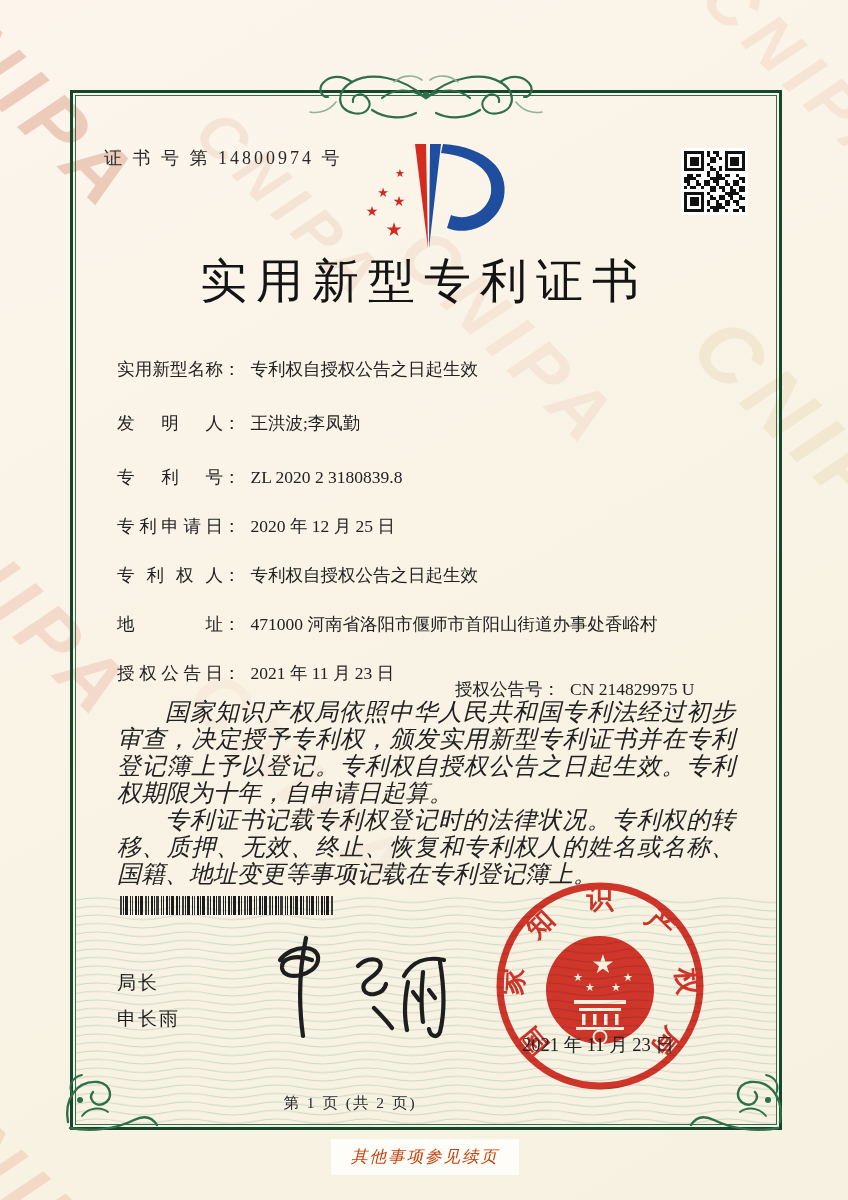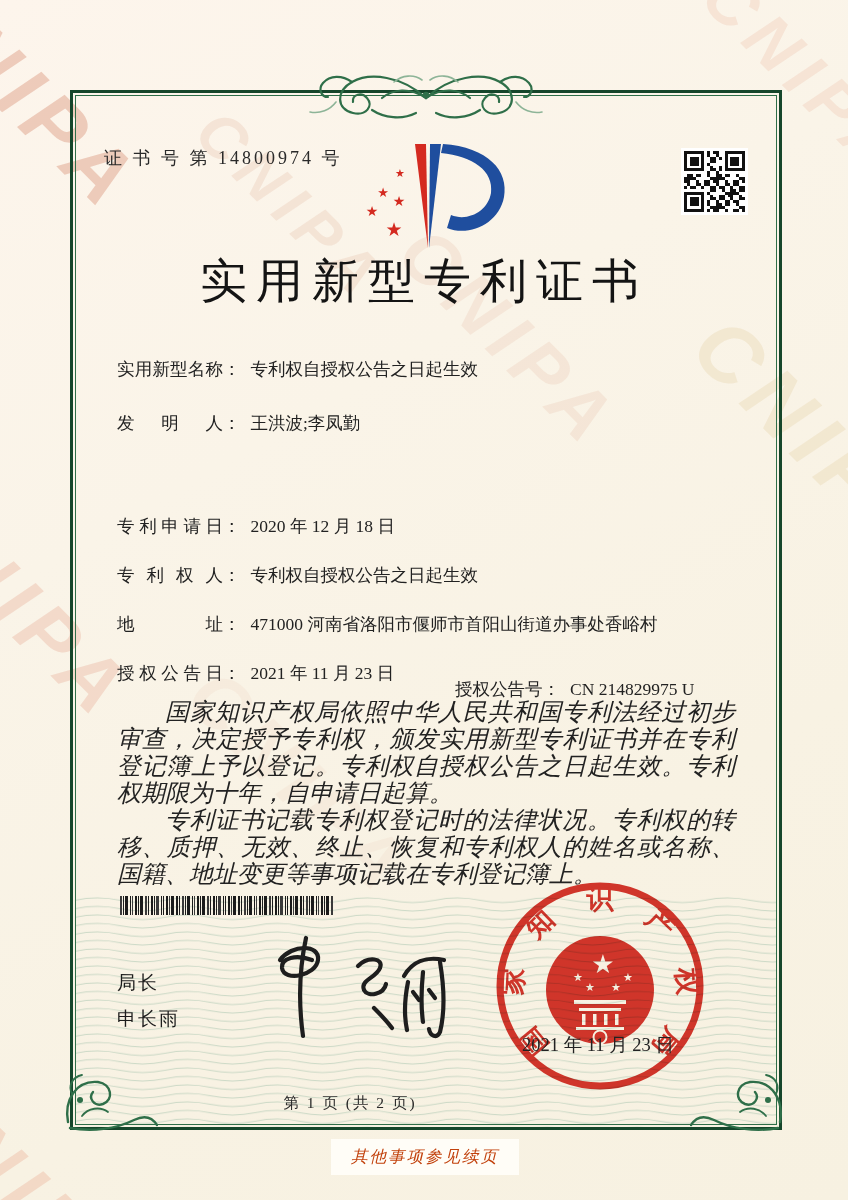--- a/index.html
+++ b/index.html
@@ -265,22 +265,25 @@
       </svg></div>
 
   <div class="title">实用新型专利证书</div>
 
   <div class="field-row" style="top:357px">
     <span class="f-label">实用新型名称</span><span class="f-colon">：</span><span>专利权自授权公告之日起生效</span>
   </div>
   <div class="field-row" style="top:411px">
     <span class="f-label">发明人</span><span class="f-colon">：</span><span>王洪波;李凤勤</span>
   </div>
+  <div class="field-row" style="top:465px">
+    <span class="f-label">专利号</span><span class="f-colon">：</span><span>ZL 2020 2 3180839.8</span>
+  </div>
   <div class="field-row" style="top:514px">
-    <span class="f-label">专利申请日</span><span class="f-colon">：</span><span>2020 年 12 月 18 日</span>
+    <span class="f-label">专利申请日</span><span class="f-colon">：</span><span>2020 年 12 月 25 日</span>
   </div>
   <div class="field-row" style="top:563px">
     <span class="f-label">专利权人</span><span class="f-colon">：</span><span>专利权自授权公告之日起生效</span>
   </div>
   <div class="field-row" style="top:612px">
     <span class="f-label">地址</span><span class="f-colon">：</span><span>471000 河南省洛阳市偃师市首阳山街道办事处香峪村</span>
   </div>
   <div class="field-row" style="top:661px">
     <span class="f-label">授权公告日</span><span class="f-colon">：</span><span>2021 年 11 月 23 日</span>
     <span class="f-pair2"><span>授权公告号</span><span class="f-colon">：</span><span>CN 214829975 U</span></span>

